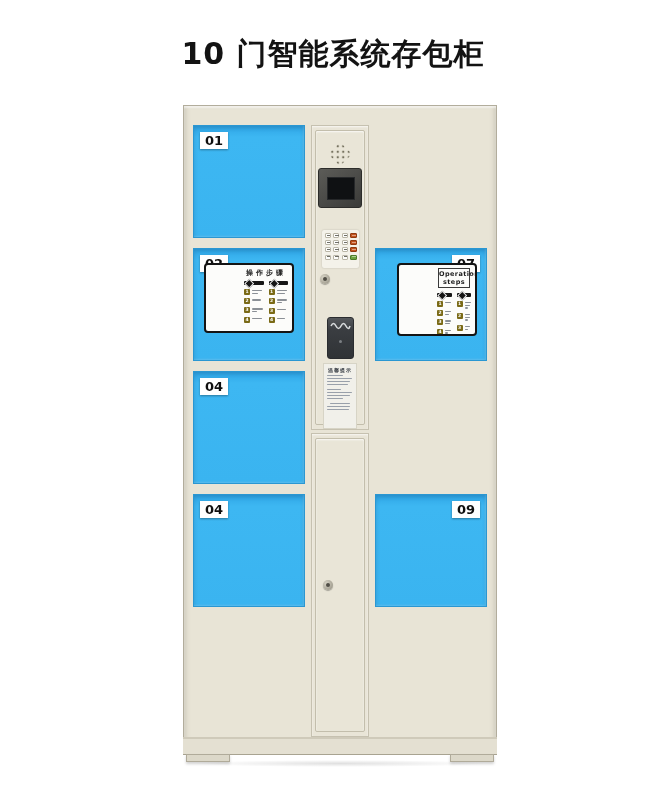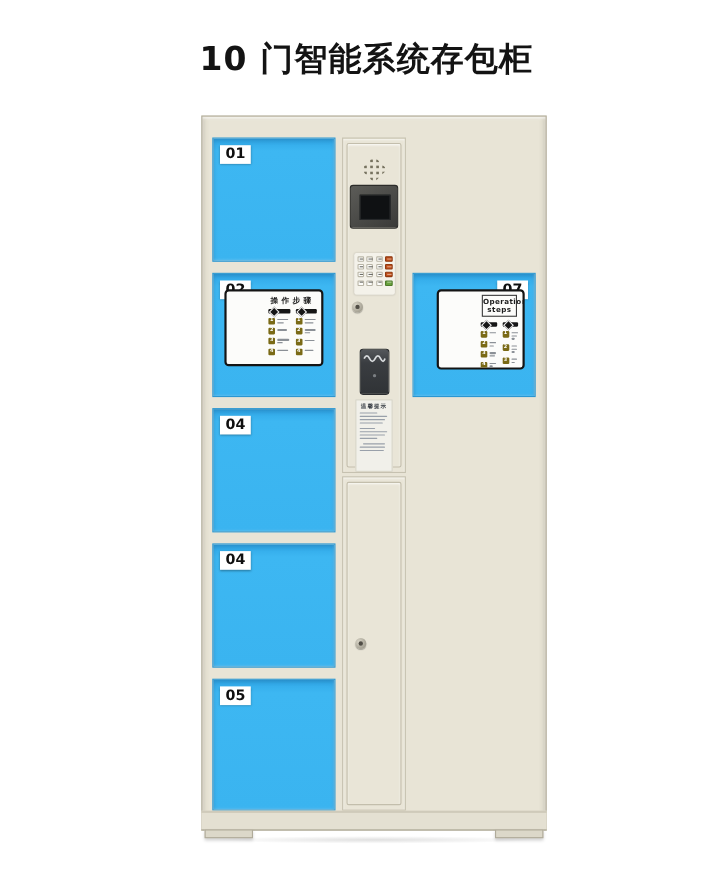--- a/index.html
+++ b/index.html
@@ -184,23 +184,20 @@
         </div>
       </div>
     </div>
 
     <div class="door colL r3">
       <span class="door-num">04</span>
     </div>
     <div class="door colL r4">
       <span class="door-num">04</span>
     </div>
-    <div class="door colL r5">
-      <span class="door-num">05</span>
-    </div>
 
 
     <div class="door colR r2">
       <span class="door-num">07</span>
       <div class="sticker en">
         <div class="st-title-en">Operation steps</div>
         <div class="s-cols">
           <div class="s-col">
             <div class="s-bar"></div>
             <div class="s-step">
@@ -254,20 +251,23 @@
                 <span class="s-txt">
                   <i style="width:90%"></i>
                   <i style="width:60%"></i>
                 </span>
               </div>
           </div>
         </div>
       </div>
     </div>
 
+    <div class="door colR r4">
+      <span class="door-num">09</span>
+    </div>
 
     <div class="panel panel-upper">
       <div class="panel-outline"></div>
       <div class="speaker"></div>
       <div class="screen">
         <div class="screen-inner"></div>
       </div>
       <div class="keypad">
         <div class="keys">
           <div class="key"></div>

